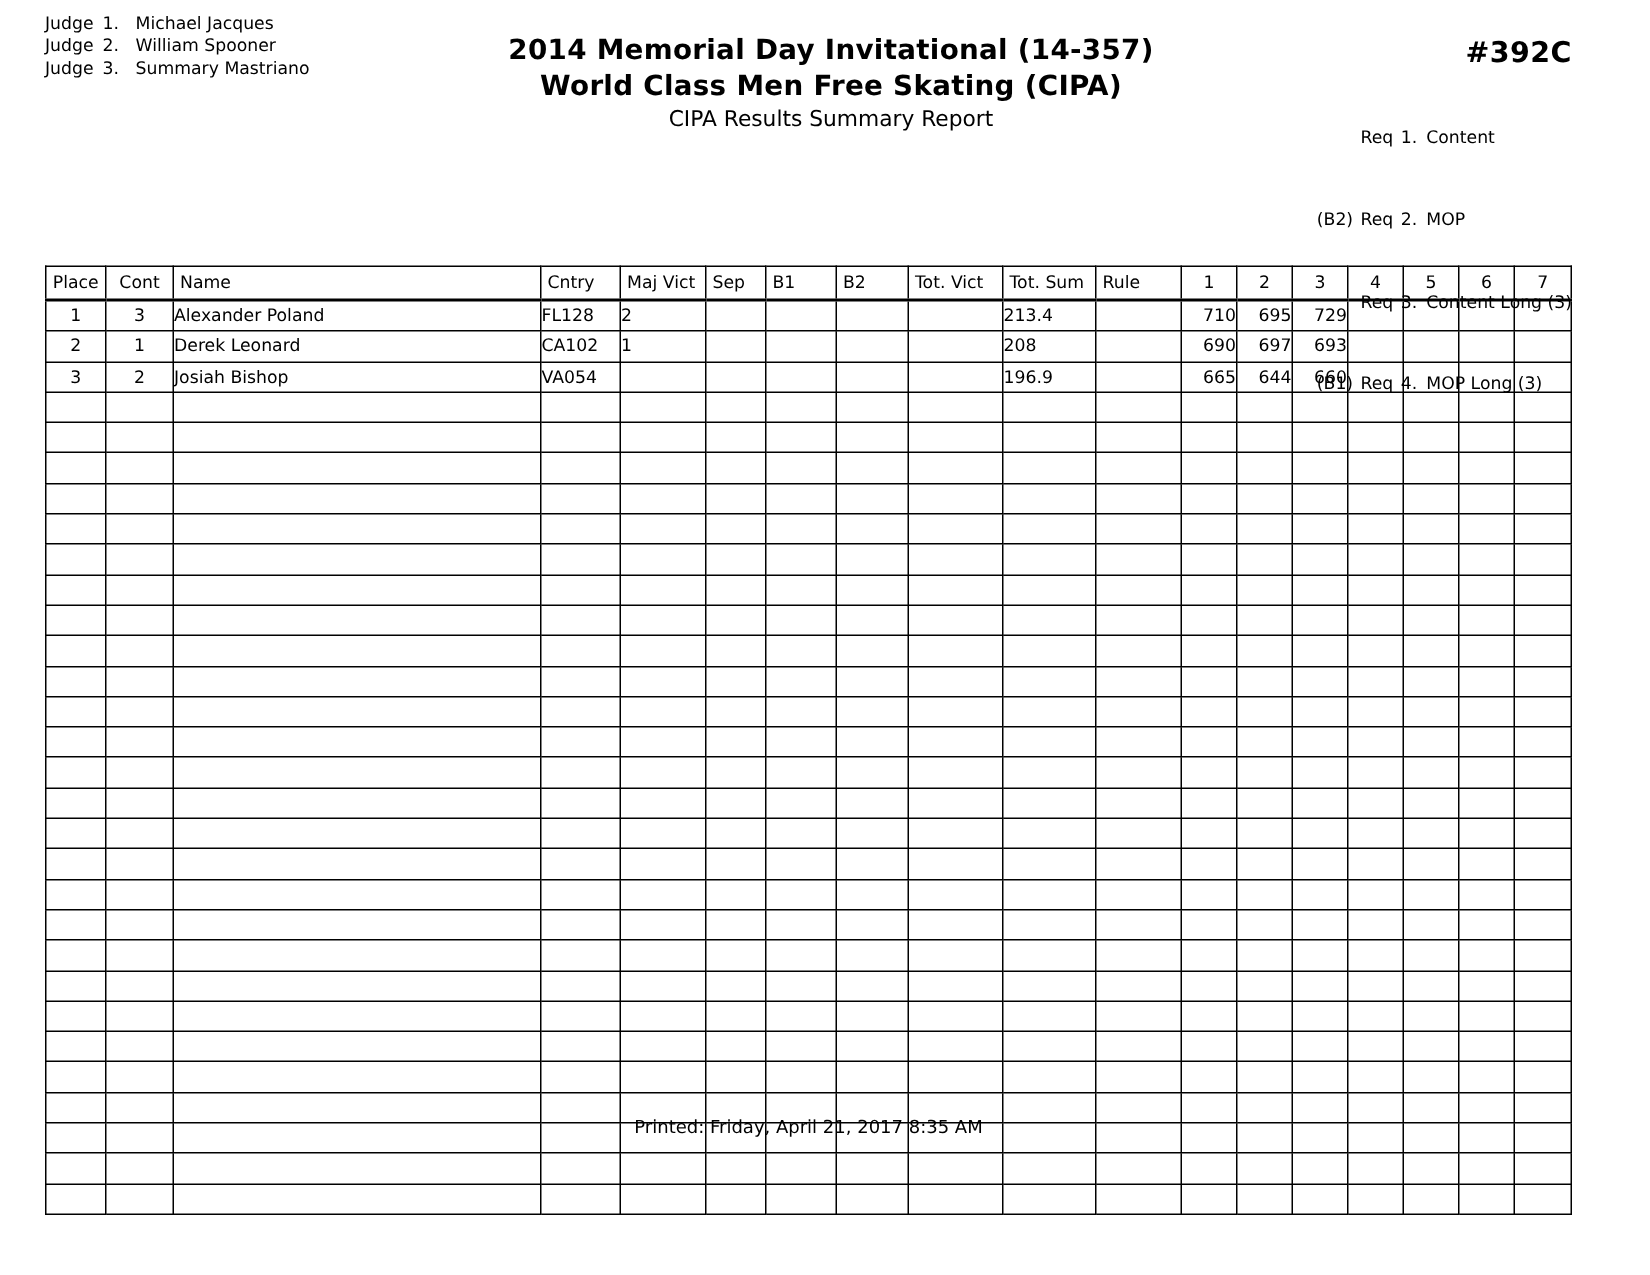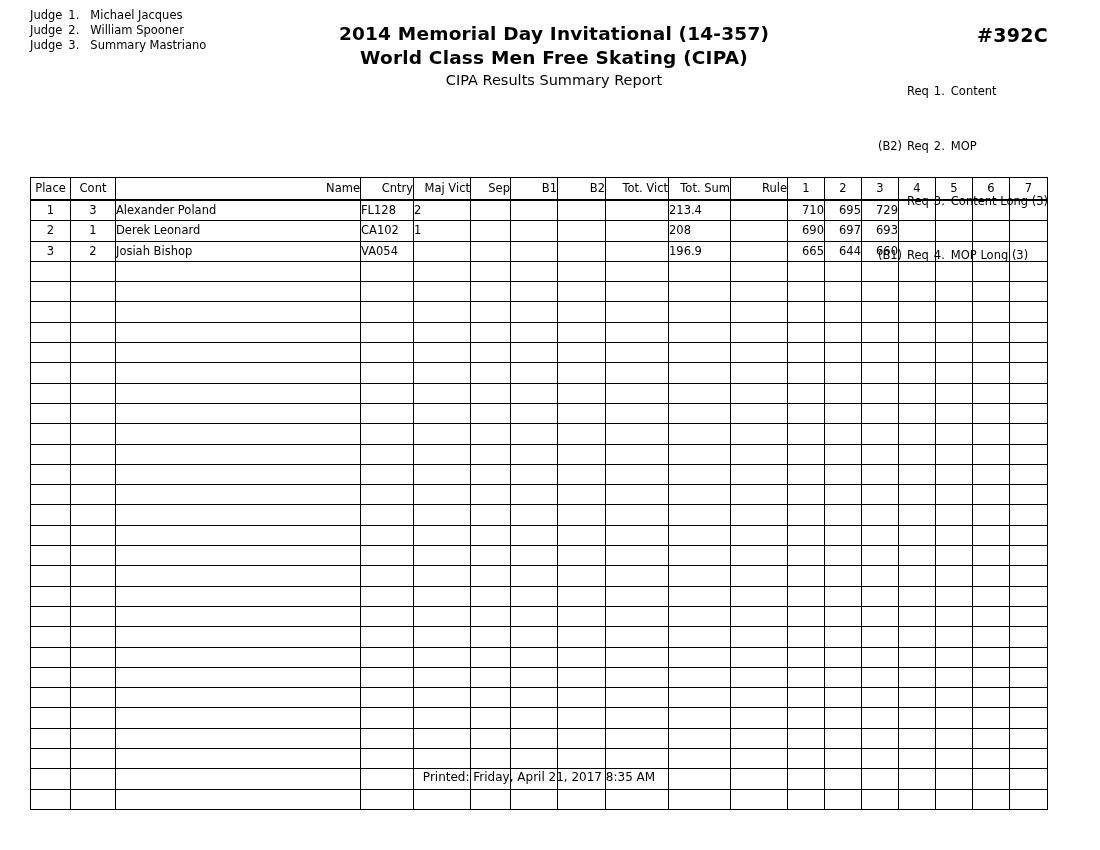--- a/index.html
+++ b/index.html
@@ -107,36 +107,36 @@
     font-weight: normal;
     font-size: 11.5px;
     line-height: 19.3px;
     overflow: hidden;
     white-space: nowrap;
   }
   #results-table thead th {
     height: 21px;
     line-height: 21px;
     border-bottom: 2.5px solid #000000;
-    text-align: right;
+    text-align: left;
     padding-left: 4px;
   }
   #results-table thead th.ctr {
     text-align: center;
     padding-left: 0;
   }
   td.cell-left   { text-align: left;   padding-left: 4px; }
   td.cell-center { text-align: center; }
   td.cell-right  { text-align: right;  padding-right: 5px; }
 
   
   #printed-line {
     position: absolute;
     left: 30px;
-    top: 770px;
+    top: 744px;
     width: 1018px;
     text-align: center;
     font-size: 12px;
   }
 </style>
 </head>
 <body>
 
 <div id="judges">
     <span class="judge-line"><span class="judge-word">Judge</span><span class="judge-num">1.</span><span class="judge-name">Michael Jacques</span></span>

